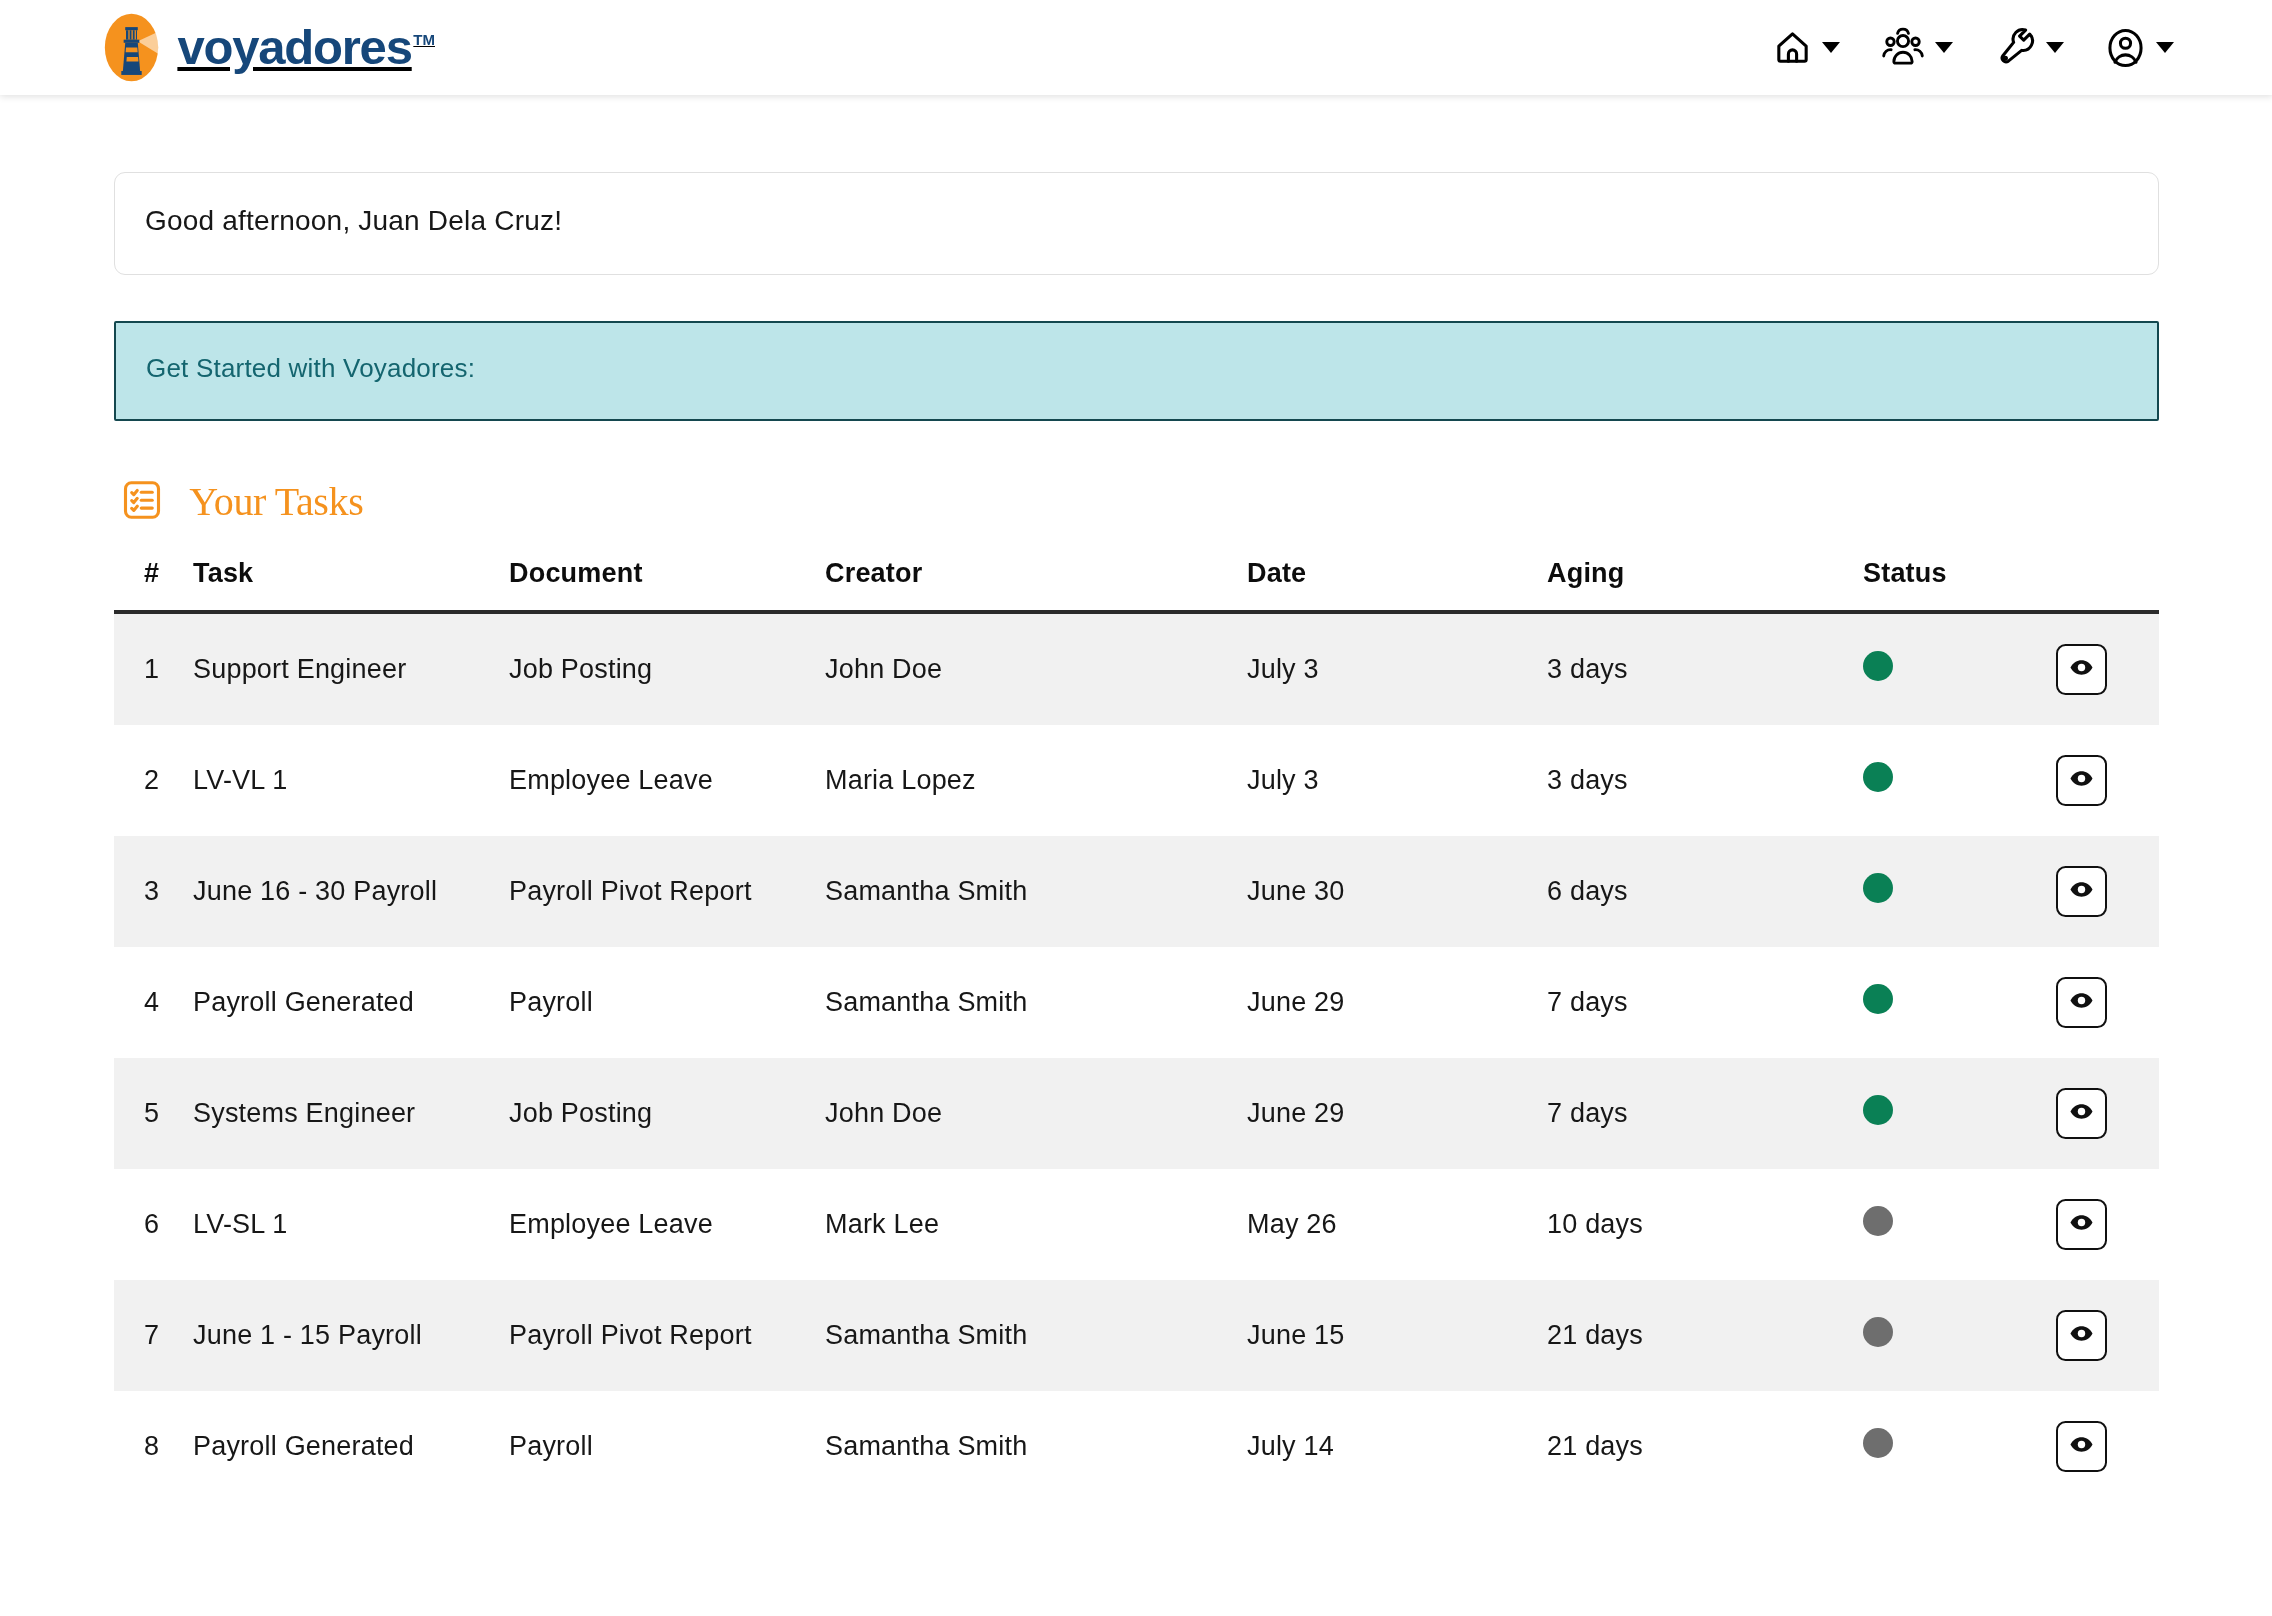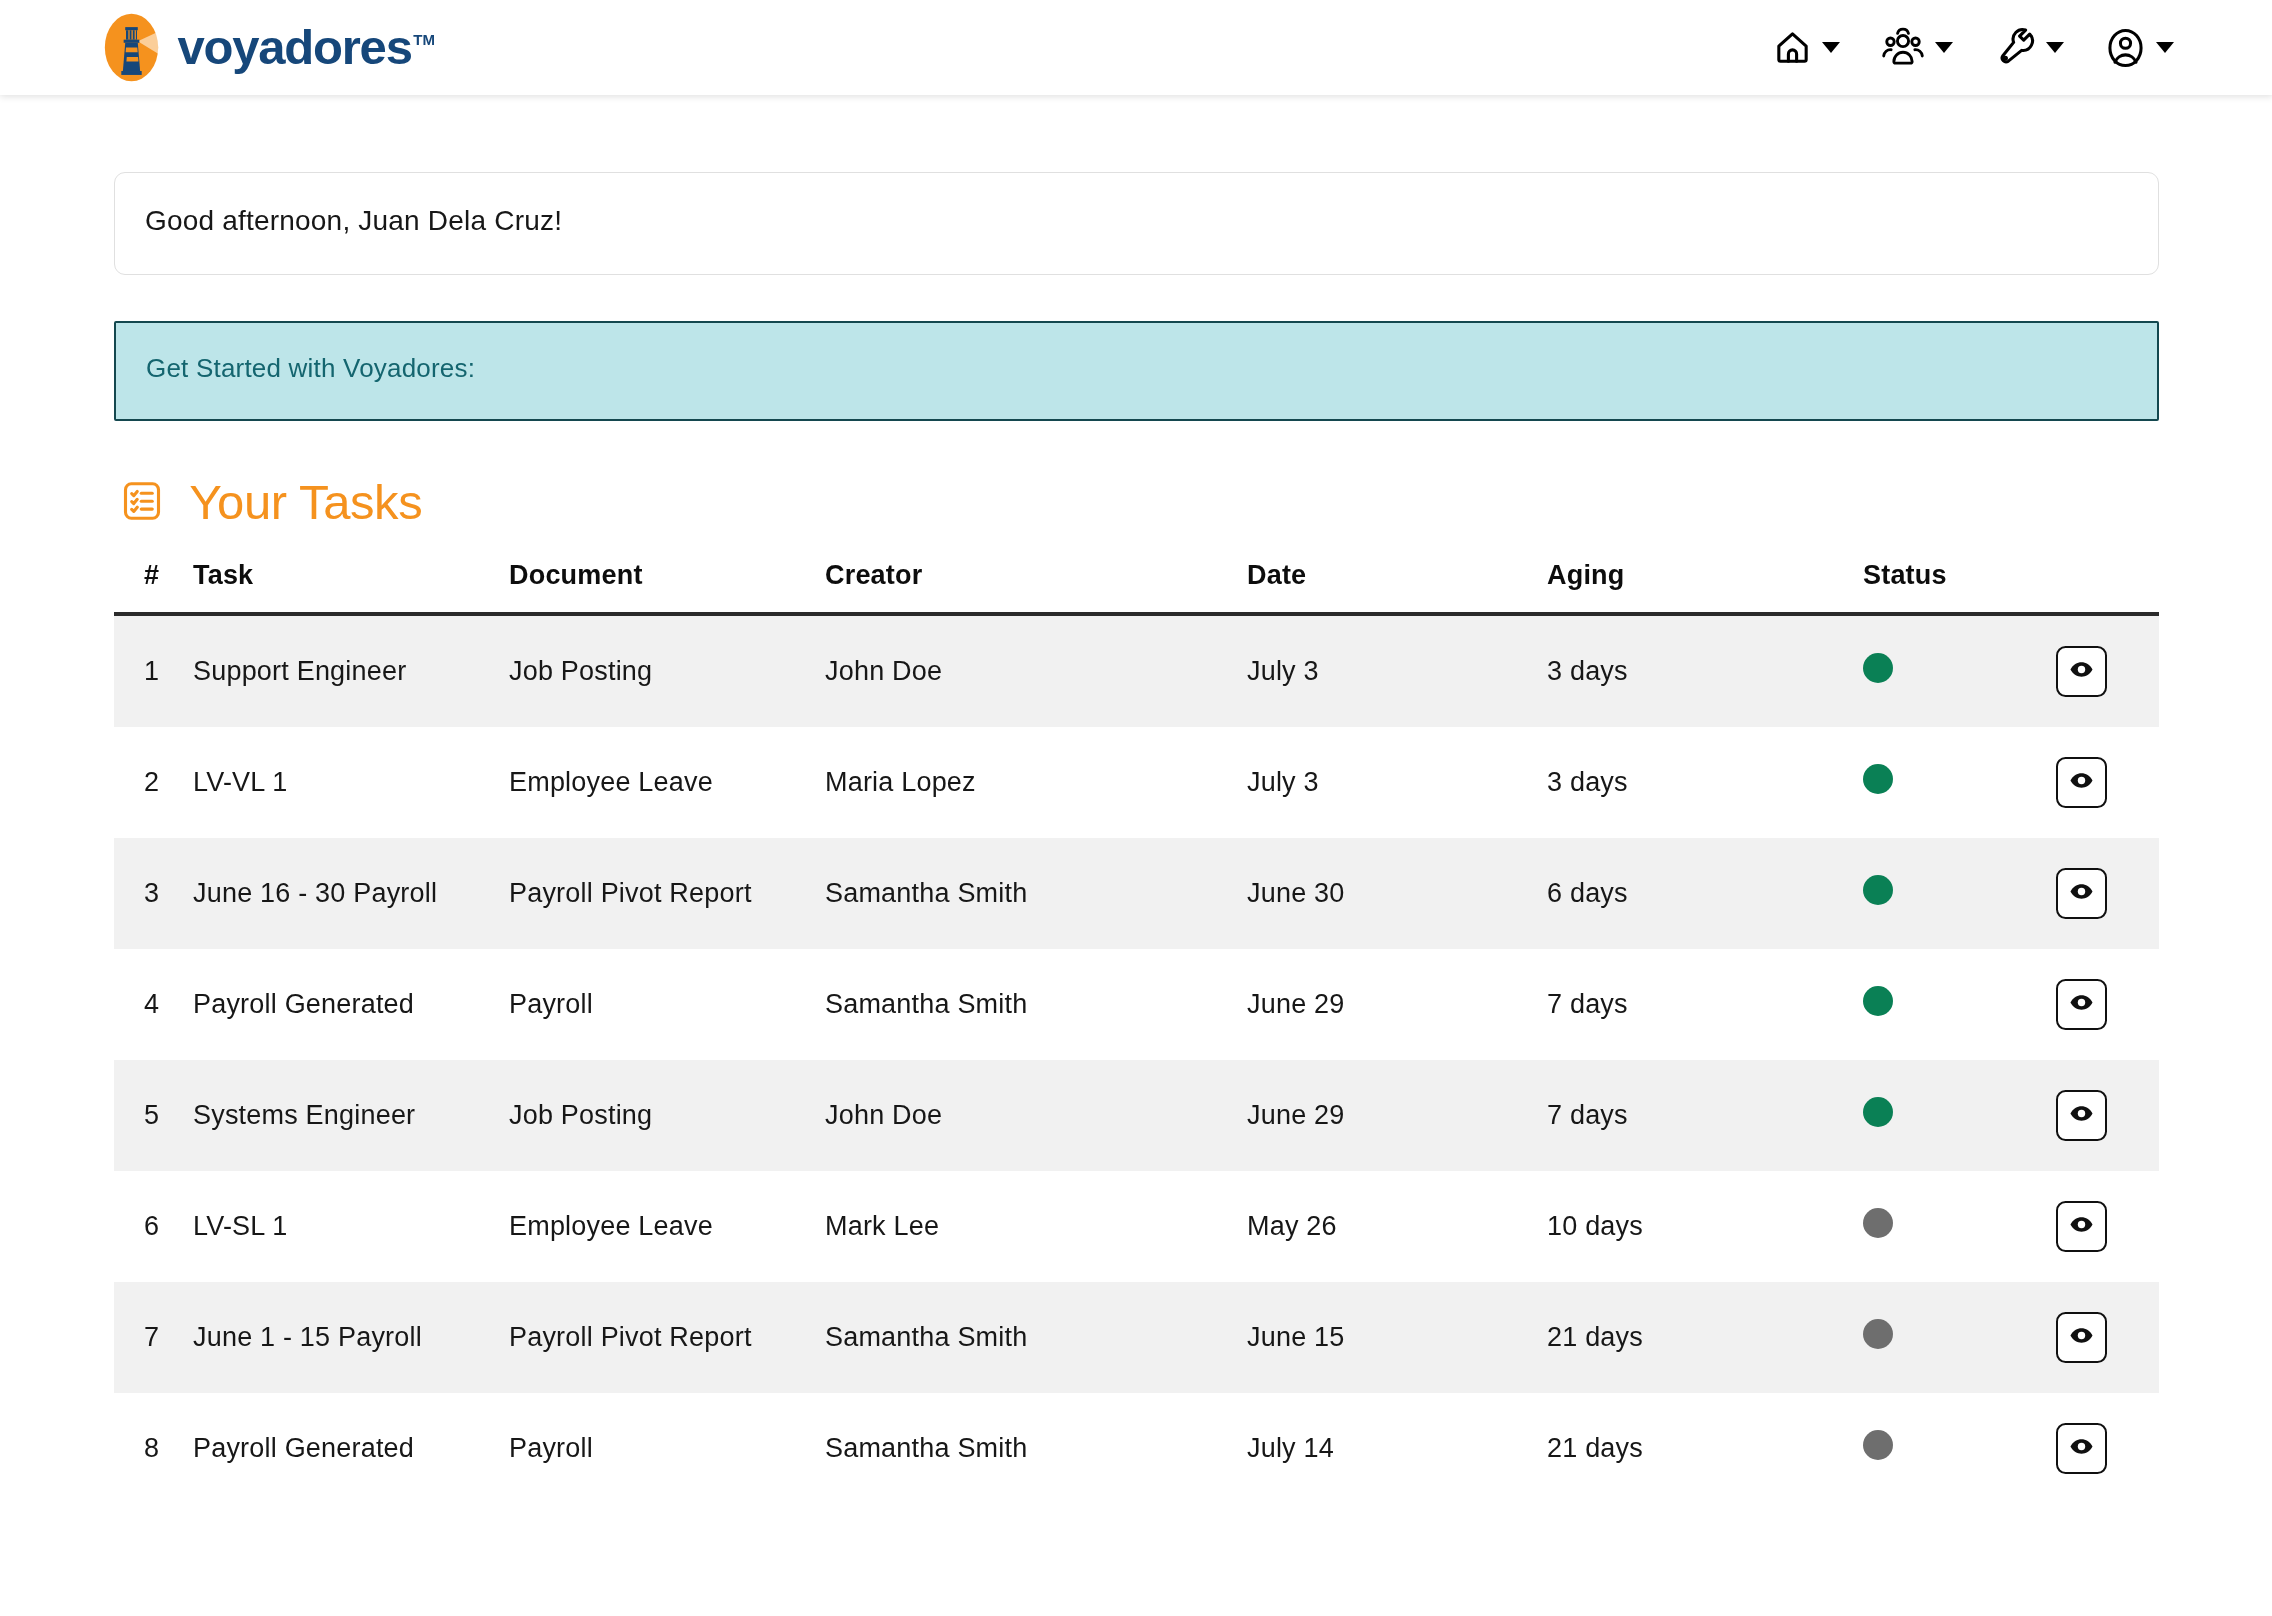--- a/index.html
+++ b/index.html
@@ -17,20 +17,21 @@
     position: relative;
     width: 2273px;
     height: 95px;
     background: #ffffff;
     display: flex;
     align-items: center;
     justify-content: space-between;
     padding: 0 79px 0 103px;
     box-shadow: 0 2.4px 7px rgba(0,0,0,0.13);
     z-index: 10;
+    text-decoration: underline;
   }
 
   .brand {
     display: flex;
     align-items: center;
     gap: 17.4px;
   }
 
   .logo-mark {
     width: 57px;
@@ -129,24 +130,25 @@
 
   
   .tasks-head {
     margin-top: 57px;
     display: flex;
     align-items: center;
     gap: 25px;
     padding-left: 6.3px;
   }
   .tasks-title {
-    font-size: 49px;
+    font-size: 40px;
     color: #f5921e;
     letter-spacing: -0.4px;
     line-height: 1;
+    font-family: Liberation Serif, serif;
   }
 
   
   .tbl {
     margin-top: 33px;
     width: 2044px;
     border-collapse: collapse;
     table-layout: fixed;
   }
   .tbl thead th {

